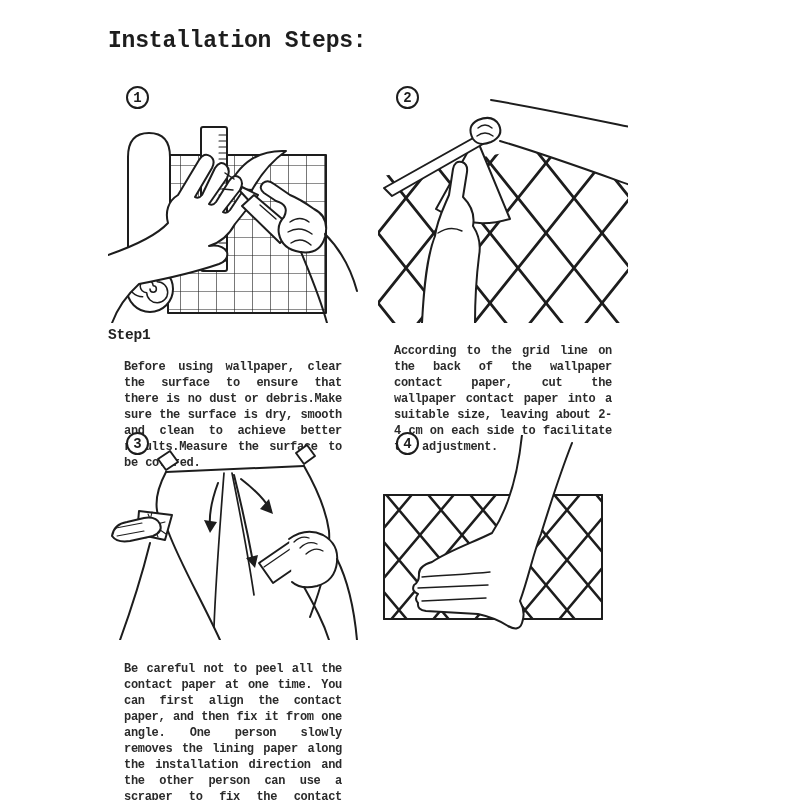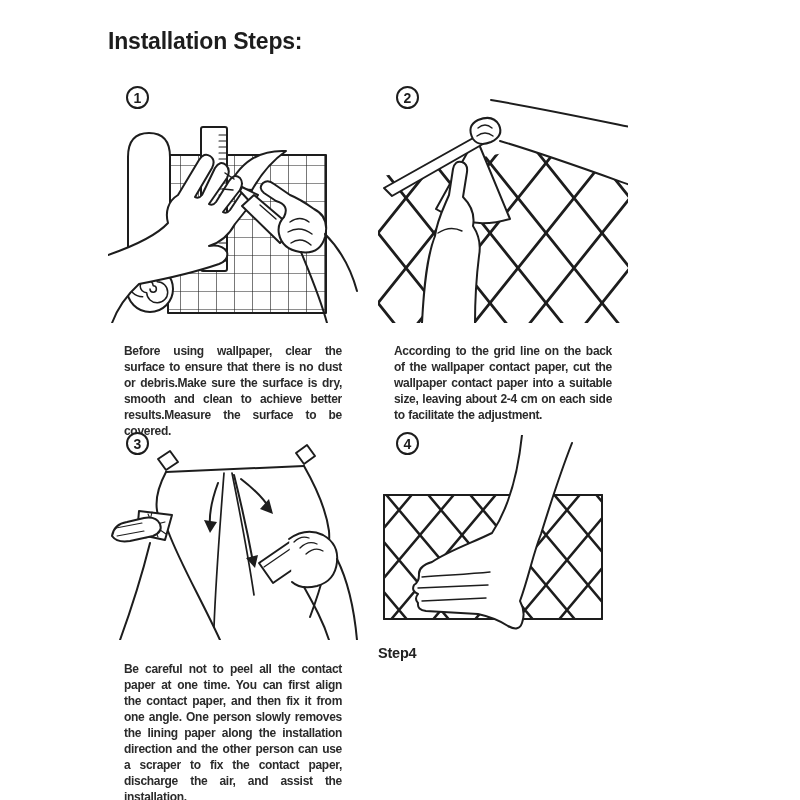--- a/index.html
+++ b/index.html
@@ -4,21 +4,21 @@
 <style>
   :root{
     --ink:#1d1d1d;
     --text:#2b2b2b;
     --bg:#ffffff;
   }
   *{box-sizing:border-box;}
   html,body{margin:0;padding:0;background:#fff;}
   .page{
     width:736px;height:800px;overflow:hidden;background:var(--bg);
-    font-family:Liberation Sans, sans-serif;color:var(--text);
+    font-family:Liberation Mono, monospace;color:var(--text);
   }
   .content{width:520px;margin:0 auto;padding-top:28px;}
   h1.title{
     margin:0;font-size:23px;line-height:27px;font-weight:bold;
     color:var(--ink);letter-spacing:-0.2px;
   }
   .grid{
     display:grid;grid-template-columns:250px 250px;column-gap:20px;
     grid-template-rows:246px 100px 218px auto;margin-top:26px;
   }
@@ -117,20 +117,21 @@
               <path d="M113,7 C160,15 208,25 252,34 L252,92 C210,77 166,61 122,48 Q112,44 112,30 Q111,15 113,7 Z" fill="#fff" stroke="none"></path>
               <path d="M113,7 C160,15 208,25 252,34 M122,48 C166,61 210,77 252,92"></path>
               <path d="M95,46 Q88,33 100,27 Q115,21 121,32 Q126,43 113,49 Q101,54 95,46 Z" fill="#fff"></path>
               <path d="M100,35 Q107,29 114,35 M99,43 Q107,37 115,43" stroke-width="1.4"></path>
             </g>
           </g>
         </svg>
       </figure>
 
       <div class="txt b1">
+        <h2>Step1</h2>
         <p>Before using wallpaper, clear the surface to ensure that there is no dust or debris.Make sure the surface is dry, smooth and clean to achieve better results.Measure the surface to be covered.</p>
       </div>
 
       <div class="txt b2">
         <p>According to the grid line on the back of the wallpaper contact paper, cut the wallpaper contact paper into a suitable size, leaving about 2-4 cm on each side to facilitate the adjustment.</p>
       </div>
 
       <figure class="fig row2 c1">
         <span class="badge">3</span>
         <svg viewBox="0 0 250 205">
@@ -192,18 +193,17 @@
             </g>
           </g>
         </svg>
       </figure>
 
       <div class="txt d1">
         <p>Be careful not to peel all the contact paper at one time. You can first align the contact paper, and then fix it from one angle. One person slowly removes the lining paper along the installation direction and the other person can use a scraper to fix the contact paper, discharge the air, and assist the installation.</p>
       </div>
 
       <div class="txt d2">
-        <h2>Step4</h2>
       </div>
 
     </div>
   </div>
 </div>
 
 </body></html>

